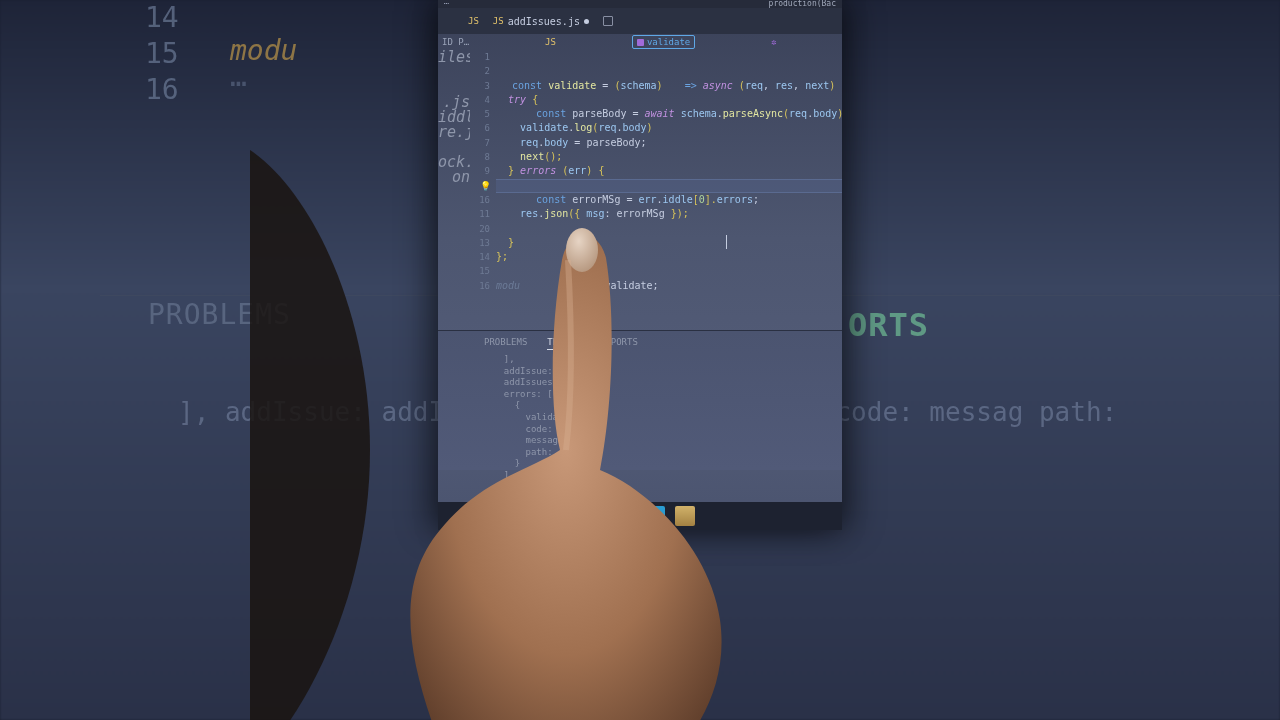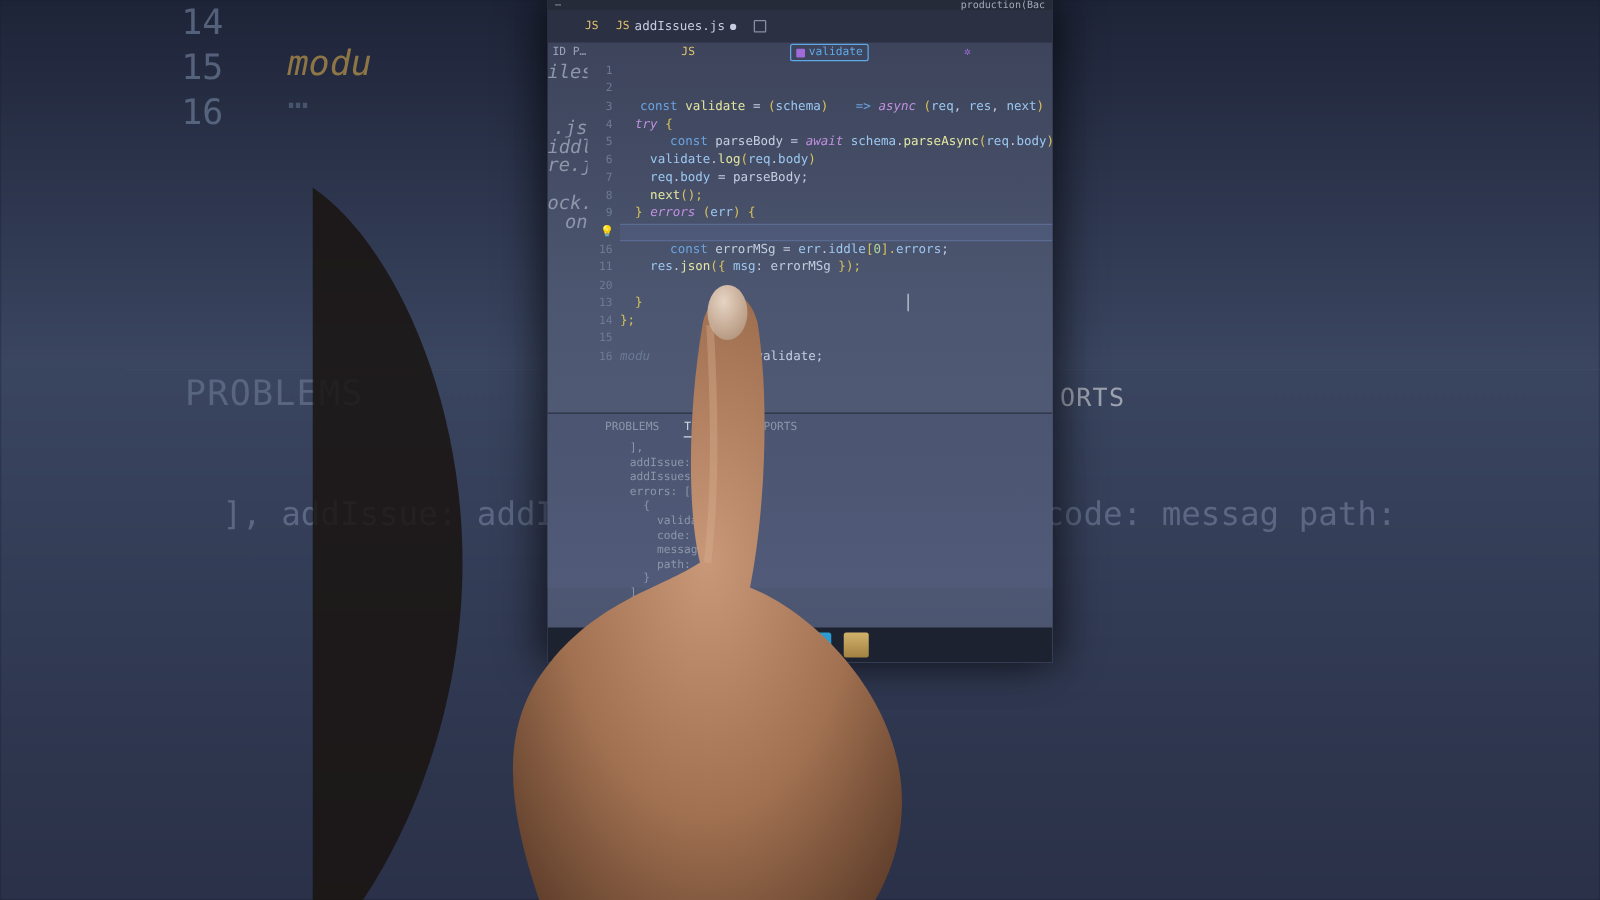--- a/index.html
+++ b/index.html
@@ -45,24 +45,25 @@
     position: absolute;
     left: 148px; top: 298px;
     color: #6e7c96;
     font-size: 28px;
     letter-spacing: 1px;
     opacity: 0.6;
   }
   .bg-ports {
     position: absolute;
     left: 848px; top: 306px;
-    color: #ffffff;
-    font-size: 20px;
+    color: #86efac;
+    font-size: 32px;
     letter-spacing: 1px;
     opacity: 0.5;
+    font-weight: bold;
   }
   .bg-terminal-out {
     position: absolute;
     left: 178px; top: 390px;
     color: #7a88a6;
     font-size: 26px;
     line-height: 44px;
     opacity: 0.55;
   }
   .bg-sep {

